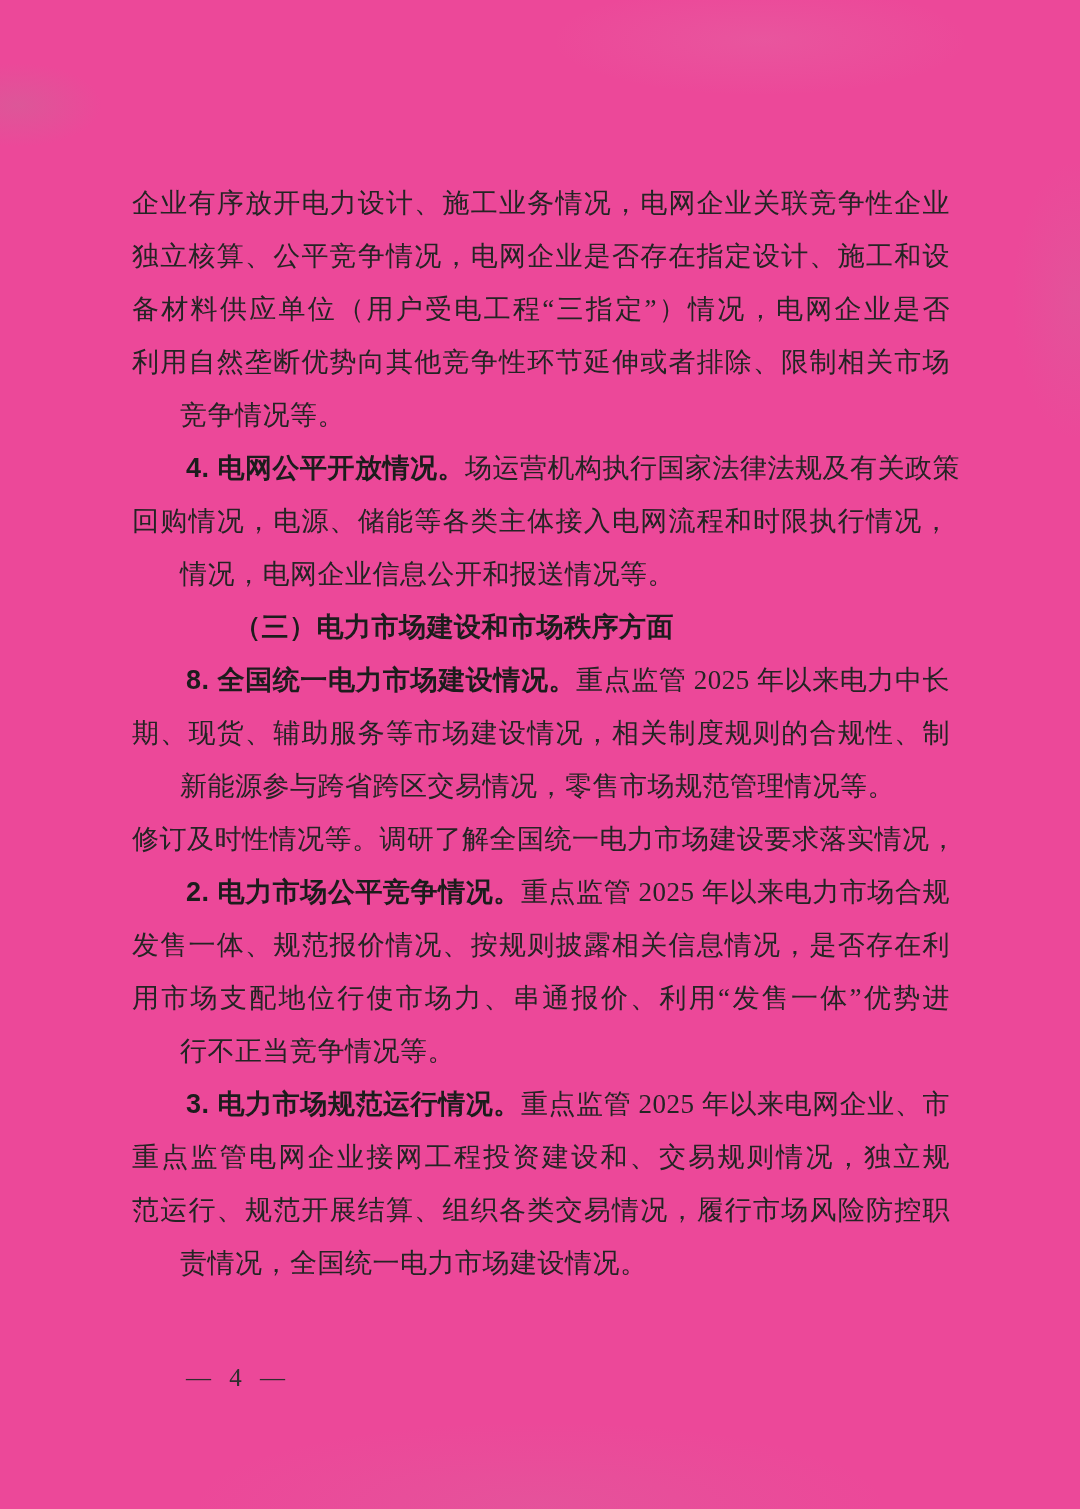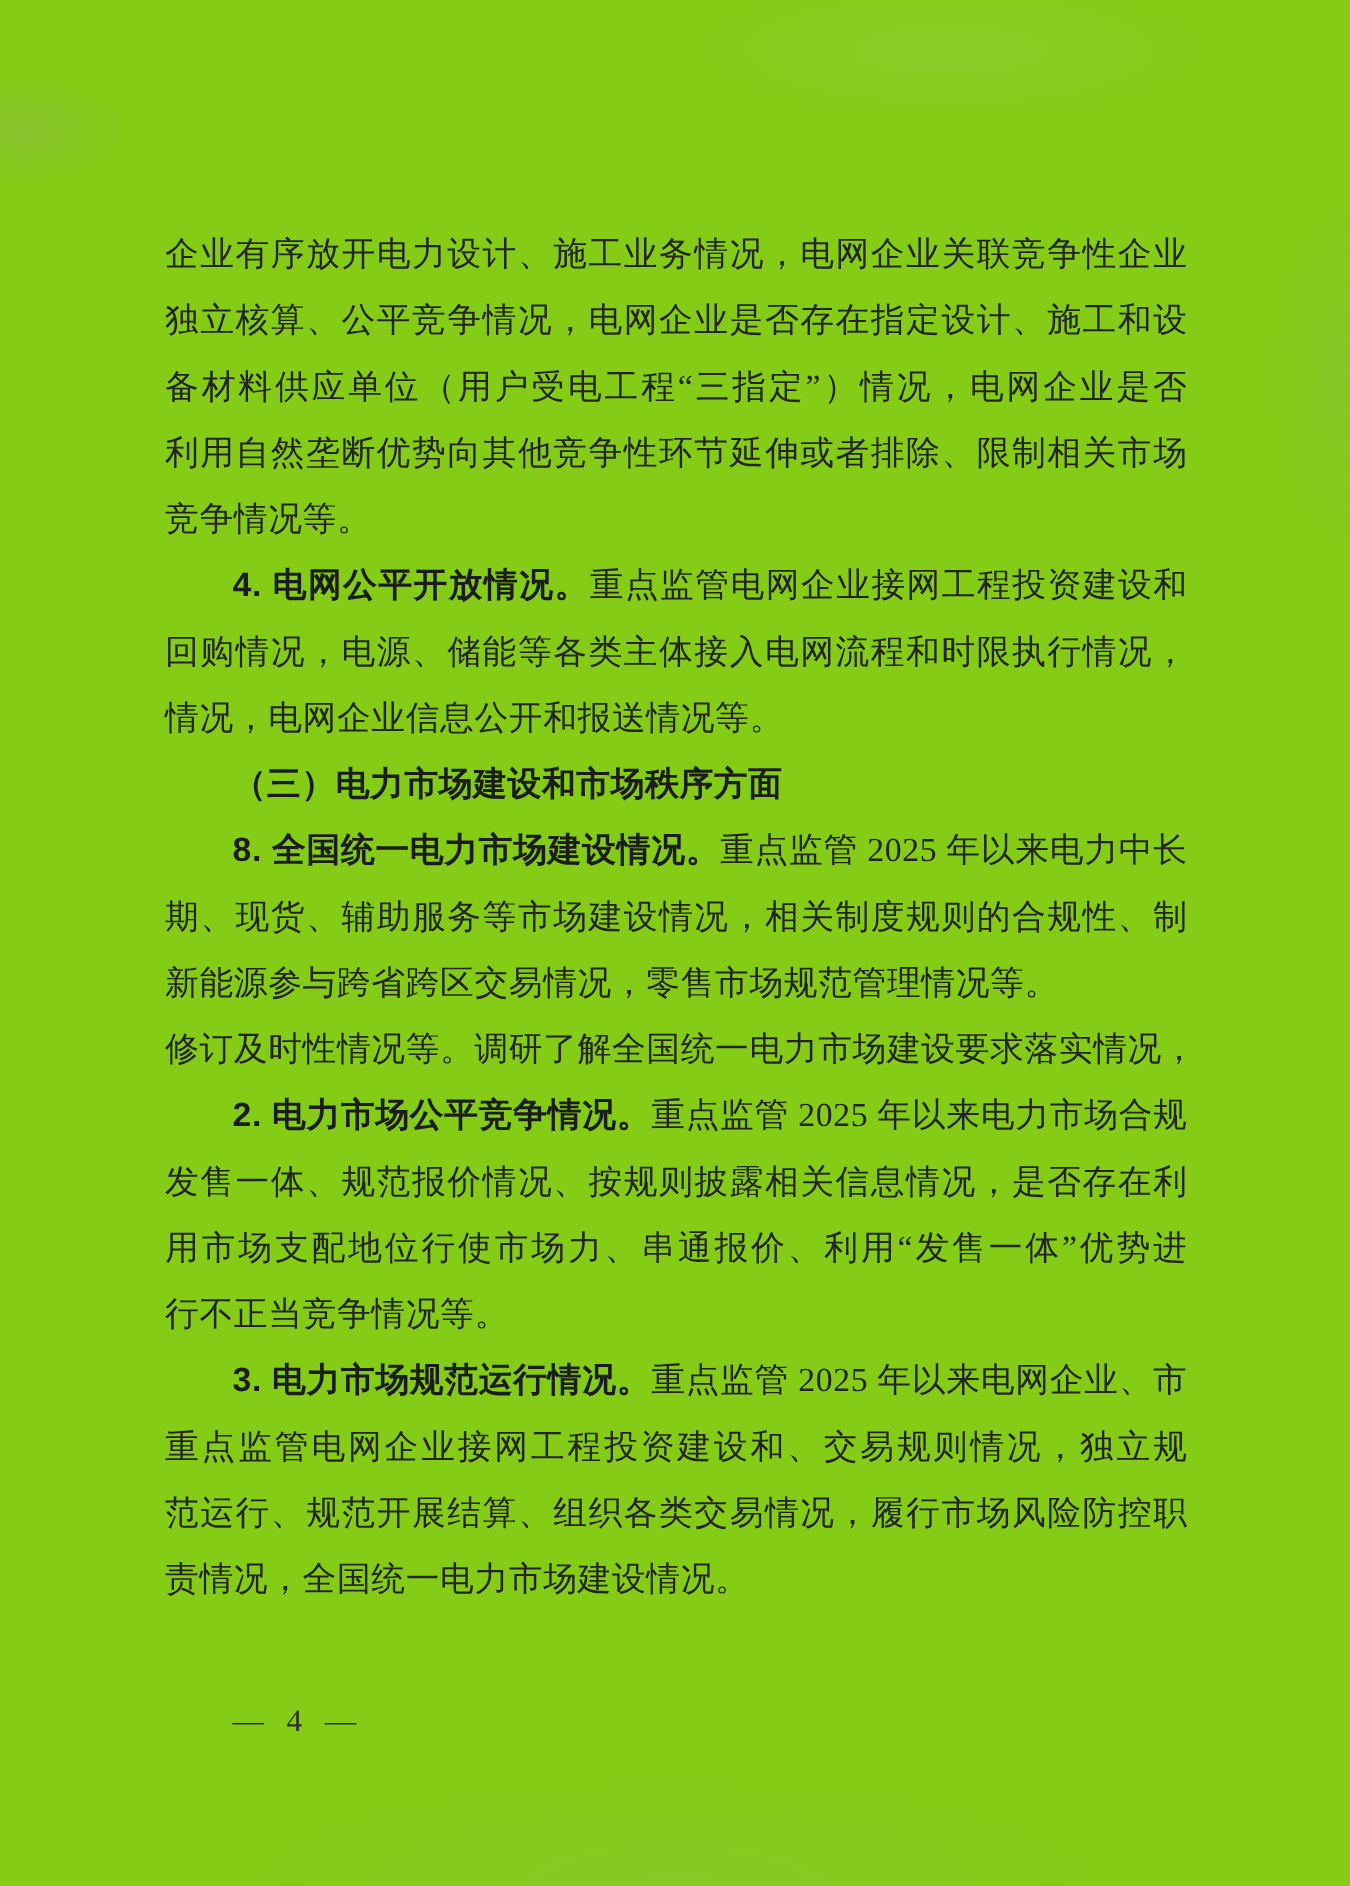--- a/index.html
+++ b/index.html
@@ -1,21 +1,21 @@
 <!DOCTYPE html>
 <html><head>
 <meta charset="utf-8">
 <style>
   html, body { margin: 0; padding: 0; background: #e8e8e8; }
   .page {
     position: relative;
     width: 1080px;
     height: 1509px;
     margin: 0 auto;
-    background: #84cc16;
+    background: #ec4899;
     overflow: hidden;
     font-family: "Liberation Serif", "DejaVu Serif", serif;
     color: #242424;
   }
   
   .page::before {
     content: "";
     position: absolute;
     inset: 0;
     background:
@@ -37,20 +37,21 @@
     line-height: 53px;
     letter-spacing: 0.5px;
     text-align: justify;
     text-align-last: justify;
     white-space: nowrap;
     overflow: visible;
   }
   .line.last {
     text-align: left;
     text-align-last: left;
+    margin-left: 48px;
   }
   .line.first {
     text-indent: 54px;
   }
   .lead {
     font-weight: 700;
     font-family: "Liberation Sans", "DejaVu Sans", sans-serif;
     color: #1c1c1c;
   }
   .footer {
@@ -71,21 +72,21 @@
 
     <div>
       <div class="line">企业有序放开电力设计、施工业务情况，电网企业关联竞争性企业</div>
       <div class="line">独立核算、公平竞争情况，电网企业是否存在指定设计、施工和设</div>
       <div class="line">备材料供应单位（用户受电工程“三指定”）情况，电网企业是否</div>
       <div class="line">利用自然垄断优势向其他竞争性环节延伸或者排除、限制相关市场</div>
       <div class="line last">竞争情况等。</div>
     </div>
 
     <div>
-      <div class="line first"><span class="lead">4. 电网公平开放情况。</span><span>重点监管电网企业接网工程投资建设和</span></div>
+      <div class="line first"><span class="lead">4. 电网公平开放情况。</span><span>场运营机构执行国家法律法规及有关政策</span></div>
       <div class="line">回购情况，电源、储能等各类主体接入电网流程和时限执行情况，</div>
       <div class="line last">情况，电网企业信息公开和报送情况等。</div>
     </div>
 
     <div class="line last first"><span class="lead">（三）电力市场建设和市场秩序方面</span></div>
 
     <div>
       <div class="line first"><span class="lead">8. 全国统一电力市场建设情况。</span><span>重点监管 2025 年以来电力中长</span></div>
       <div class="line">期、现货、辅助服务等市场建设情况，相关制度规则的合规性、制</div>
       <div class="line last">新能源参与跨省跨区交易情况，零售市场规范管理情况等。</div>

